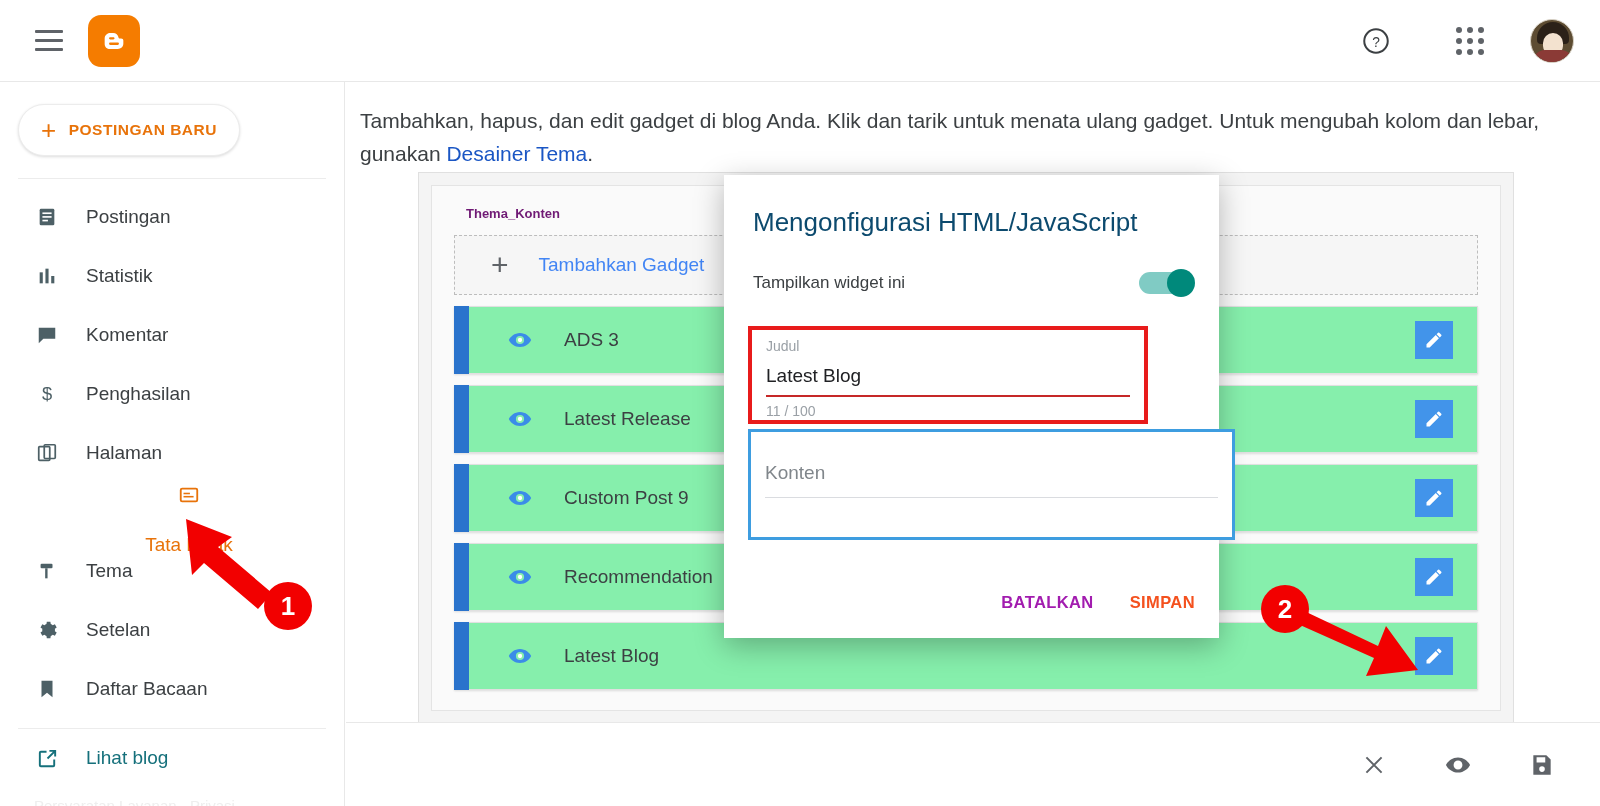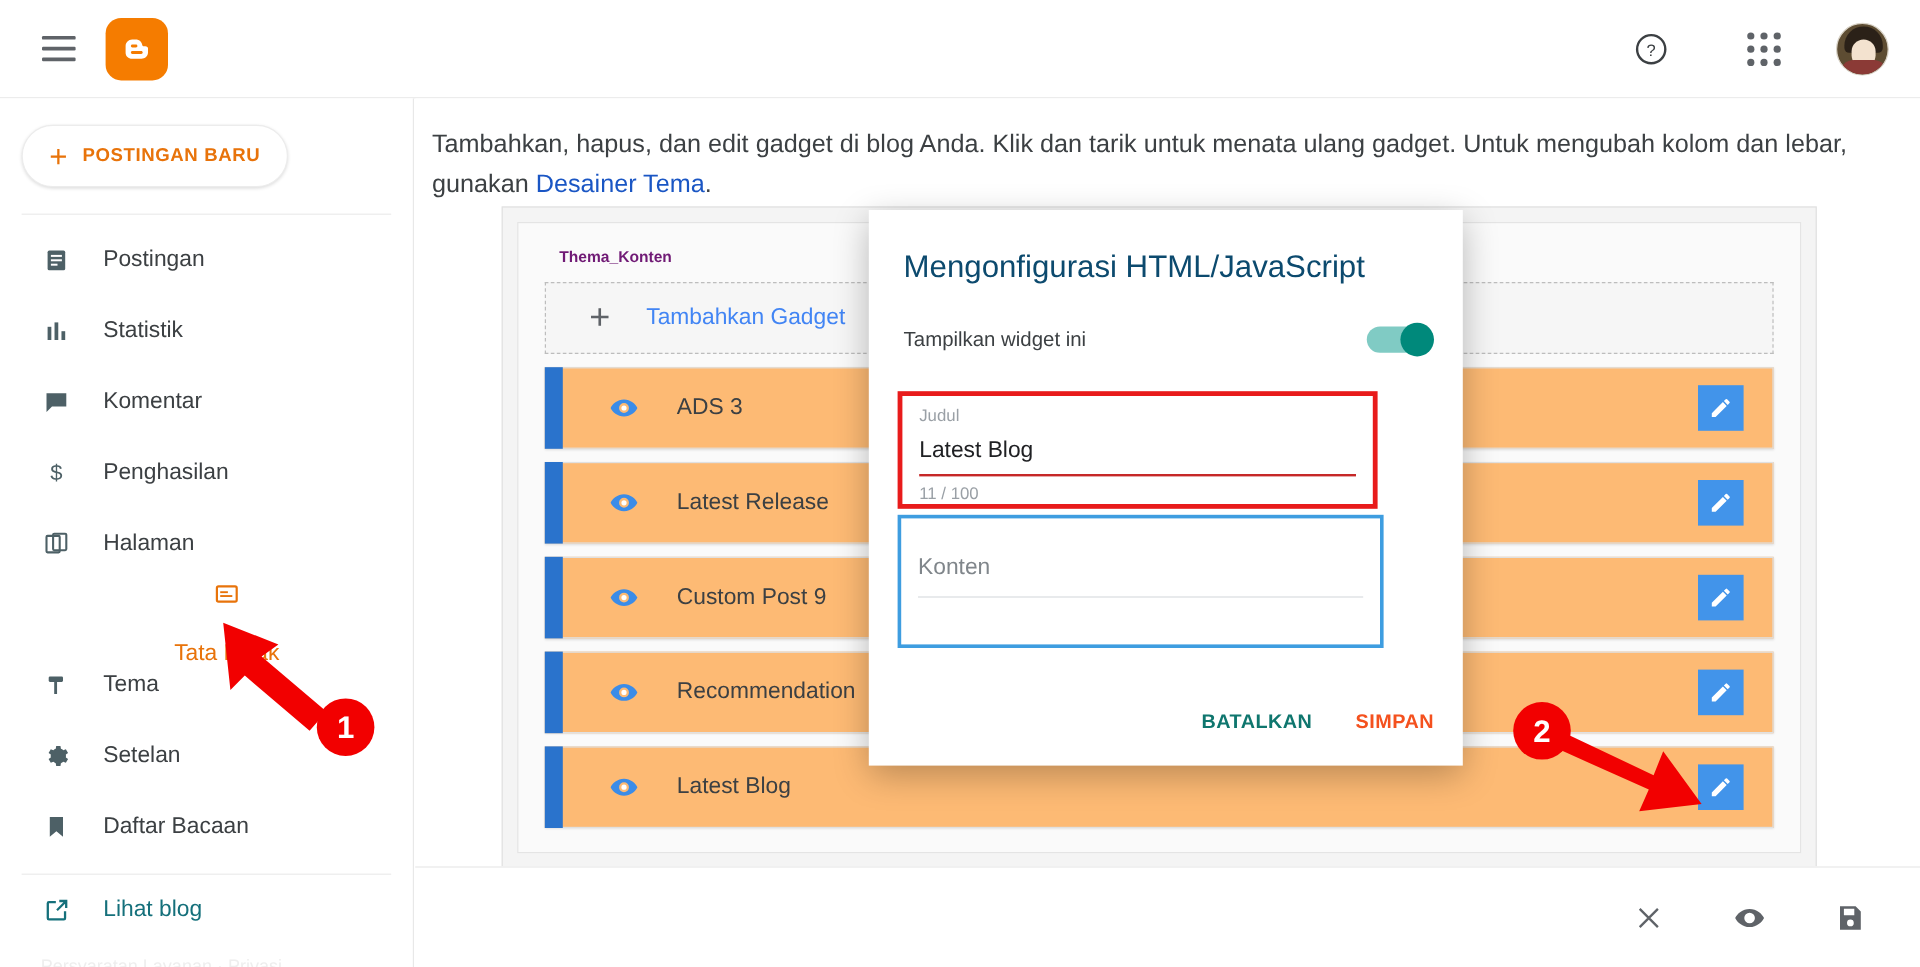--- a/index.html
+++ b/index.html
@@ -102,21 +102,21 @@
   .section-title { font-size: 13px; font-weight: 700; color: #701a75; margin-bottom: 14px; margin-left: 12px; }
   .add-gadget {
     height: 60px; border: 1px dashed #bdbdbd; background: #f6f6f6;
     display: flex; align-items: center; gap: 30px; padding-left: 36px;
     cursor: pointer; margin-bottom: 11px;
   }
   .add-gadget .plus { font-size: 30px; color: #5f6368; font-weight: 300; line-height: 1; }
   .add-gadget .lbl { font-size: 19px; color: #4285f4; }
 
   .gadget-row {
-    position: relative; height: 68px; background: #fdba74;
+    position: relative; height: 68px; background: #86efac;
     border: 1px solid #e0e0e0; margin-bottom: 11px;
     box-shadow: 0 1px 2px rgba(0,0,0,0.12);
     display: flex; align-items: center; cursor: move;
   }
   .gadget-row .handle { position: absolute; left: -1px; top: -1px; bottom: -1px; width: 15px; background: #2a73cc; }
   .gadget-row .eye { margin-left: 52px; color: #3b8ce8; display: flex; align-items: center; }
   .gadget-row .gname { margin-left: 31px; font-size: 19px; color: #3c4043; }
   .gadget-row .edit-btn {
     position: absolute; right: 24px; top: 50%; transform: translateY(-50%);
     width: 38px; height: 38px; background: #4294ea; display: flex;
@@ -148,31 +148,31 @@
   .field-title {
     position: absolute; left: 24px; top: 151px; width: 400px; height: 98px;
     border: 4px solid #e81b1b; background: #fff; padding: 8px 14px 0 14px;
   }
   .field-title .flabel { font-size: 14px; color: #9aa0a6; }
   .field-title .fvalue { font-size: 19px; color: #202124; margin-top: 11px; }
   .field-title .funderline { margin-top: 8px; height: 1.5px; background: #c62828; }
   .field-title .fcounter { text-align: left; font-size: 14px; color: #9aa0a6; margin-top: 6px; }
 
   .field-content {
-    position: absolute; left: 24px; top: 254px; width: 405px; height: 111px;
+    position: absolute; left: 24px; top: 254px; width: 487px; height: 111px;
     border: 3px solid #3e9de0; background: #fff; padding: 30px 14px 0 14px;
   }
   .field-content .fplace { font-size: 19px; color: #80868b; }
   .field-content .funderline { margin-top: 13px; height: 1px; background: #dadce0; }
 
   .dialog-actions {
     position: absolute; right: 24px; bottom: 26px; display: flex; align-items: center; gap: 36px;
   }
   .dialog-actions .btn { font-size: 16.5px; font-weight: 600; letter-spacing: .4px; cursor: pointer; }
-  .btn-cancel { color: #0f766e; }
+  .btn-cancel { color: #a21caf; }
   .btn-save { color: #f4511e; }
 
   
   .anno { position: absolute; z-index: 60; pointer-events: none; }
   .badge {
     position: absolute; z-index: 61; width: 48px; height: 48px; border-radius: 50%;
     background: #f20000; color: #fff; font-size: 26px; font-weight: 700;
     display: flex; align-items: center; justify-content: center;
   }
   #anno1 { left: 180px; top: 515px; }

